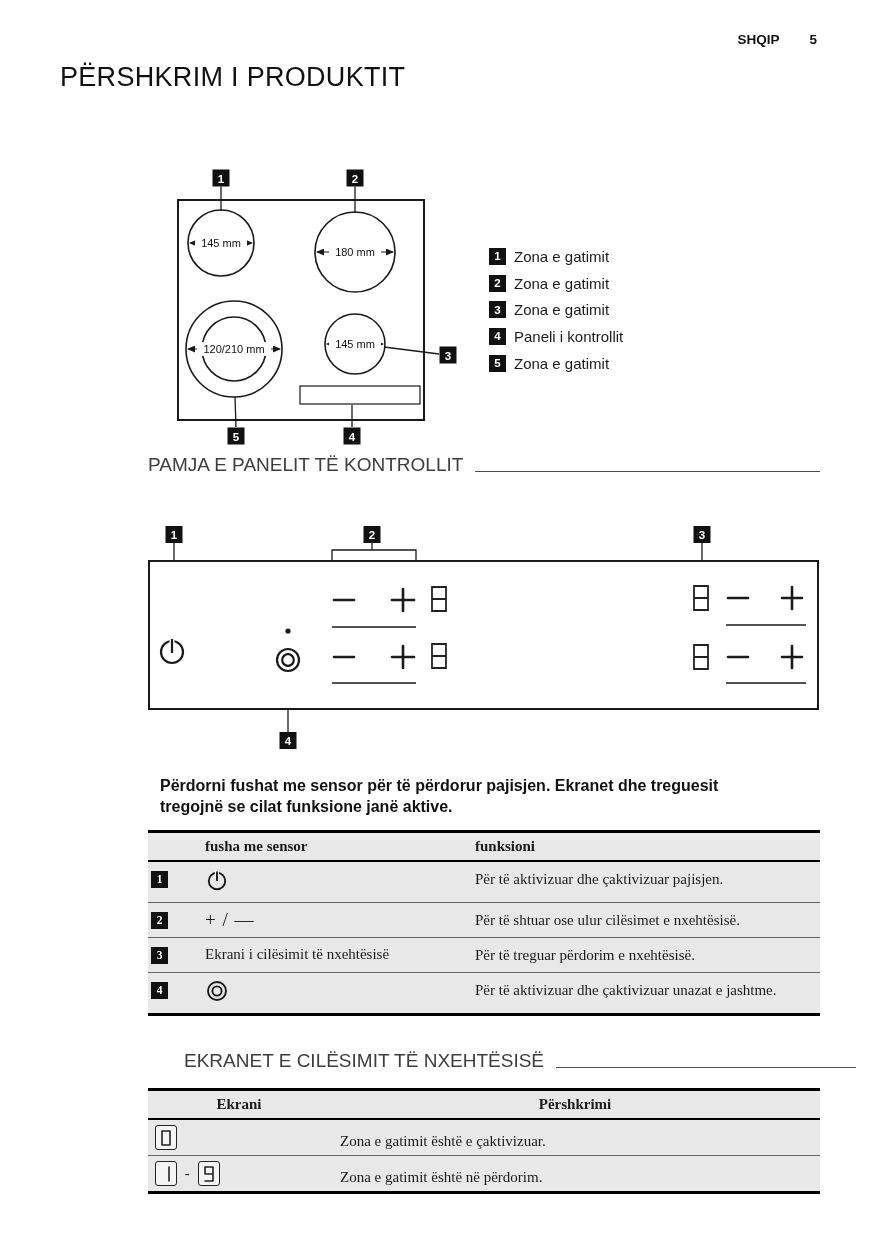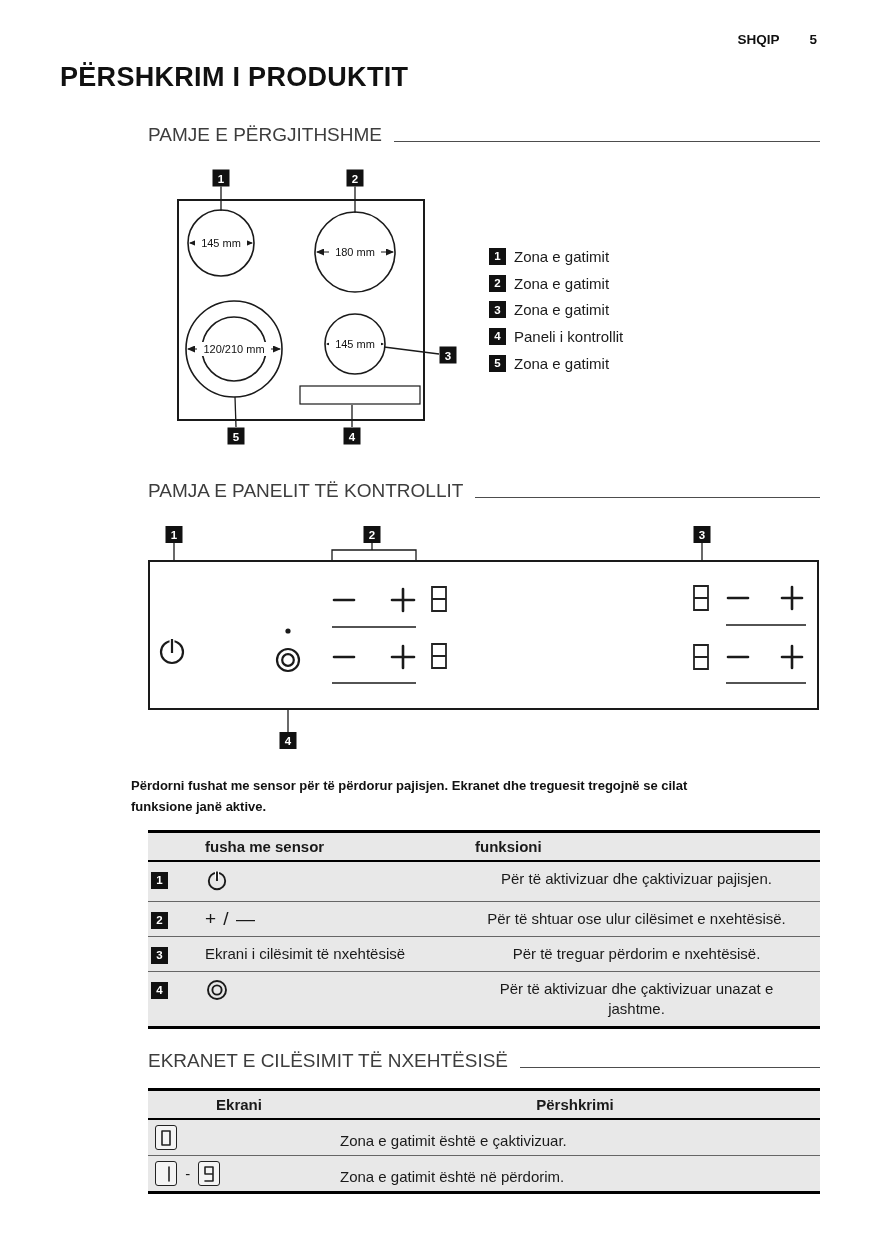--- a/index.html
+++ b/index.html
@@ -2,67 +2,67 @@
 <html><head>
 <meta charset="utf-8">
 <style>
   html,body { margin:0; padding:0; background:#fff; }
   body { font-family:"Liberation Sans", sans-serif; color:#1a1a1a; }
   .page { position:relative; width:875px; height:1240px; background:#fff; overflow:hidden; }
 
   .header-right { position:absolute; top:32px; right:58px; display:flex; gap:30px;
                   font-size:13.5px; font-weight:bold; color:#111; }
 
-  .page-title { position:absolute; top:62px; left:60px; font-size:27px; font-weight:700;
+  .page-title { position:absolute; top:62px; left:60px; font-size:27px; font-weight:400;
                 letter-spacing:0.3px; color:#111; }
 
   .sec { position:absolute; left:148px; width:672px; display:flex; align-items:flex-end;
          gap:12px; font-size:19px; color:#3d3d3d; white-space:nowrap; }
   .sec .rule { flex:1; height:0; border-bottom:1px solid #4d4d4d; margin-bottom:4px; }
 
   .badge { display:inline-flex; width:17px; height:17px; background:#111; color:#fff;
            font-size:11.5px; font-weight:bold; align-items:center; justify-content:center;
            flex:0 0 17px; }
 
   .cook-svg { position:absolute; left:148px; top:160px; }
   .panel-svg { position:absolute; left:148px; top:520px; }
 
   .legend { position:absolute; left:489px; top:243px; }
   .legend-row { display:flex; align-items:center; gap:8px; height:26.7px; font-size:15px; }
 
-  .intro { position:absolute; left:131px; top:775px; width:600px; font-weight:bold;
-           font-size:13px; line-height:21px; color:#111; }
+  .intro { position:absolute; left:160px; top:775px; width:600px; font-weight:bold;
+           font-size:16px; line-height:21px; color:#111; }
 
   
   .cl  { stroke:#1a1a1a; stroke-width:1.3; }
   .bdg { fill:#111; }
   .bdgt{ fill:#fff; font-size:11.5px; font-weight:bold; text-anchor:middle;
          font-family:"Liberation Sans", sans-serif; }
   .dim { stroke:#1a1a1a; stroke-width:1.1; }
   .dimt{ font-size:11px; fill:#111; text-anchor:middle; font-family:"Liberation Sans", sans-serif; }
   .zone{ fill:none; stroke:#1a1a1a; stroke-width:1.6; }
   .sym { stroke:#1a1a1a; stroke-width:2.6; stroke-linecap:round; }
   .dig { fill:none; stroke:#222; stroke-width:1.8; }
   .ul  { stroke:#1a1a1a; stroke-width:1.6; }
 
   table { border-collapse:collapse; table-layout:fixed; font-size:15px; color:#1a1a1a; }
   .t1, .t2 { position:absolute; left:148px; width:672px;
              border-top:3px solid #000; border-bottom:3px solid #000; }
   .t1 { top:830px; }
   .t2 { top:1088px; }
-  .t1 th, .t1 td, .t2 th, .t2 td { background:#e8e8e8; }
+  .t1 th, .t1 td, .t2 th, .t2 td { background:#e8e8e8;font-family:Liberation Serif, serif; }
   .t1 thead th { border-bottom:2px solid #000; text-align:left; font-weight:bold;
                  padding:5px 0 5px 0; }
   .t2 thead th { border-bottom:2px solid #000; text-align:center; font-weight:bold;
                  padding:5px 8px; }
   .t1 tbody tr td, .t2 tbody tr td { border-top:1px solid #666; }
   .t1 tbody tr:first-child td, .t2 tbody tr:first-child td { border-top:none; }
   .bc { vertical-align:top; padding:8px 0 0 3px; }
   .sc { vertical-align:top; padding:6px 0 6px 0; }
-  .fc { vertical-align:top; padding:7px 22px 7px 0; line-height:20px;text-align:center; }
+  .fc { vertical-align:top; padding:7px 22px 7px 0; line-height:20px; }
   .plusminus { font-size:19px; letter-spacing:1px; }
   .sensor-text { display:inline-block; padding-top:2px; }
 
   .t2 .dc { padding:5px 0 5px 7px; }
   .t2 .desc { padding:6px 0 0 10px; line-height:20px; }
   .segbox { display:inline-flex; width:20px; height:23px; border:1.5px solid #222;
             border-radius:3px; align-items:center; justify-content:center;
             vertical-align:middle; background:#f4f4f4; }
   .seg { fill:none; stroke:#222; stroke-width:1.6; stroke-linejoin:round; stroke-linecap:round; }
   .dash { margin:0 4px; vertical-align:middle; }
@@ -72,24 +72,20 @@
 
 <div class="page">
 
   <div class="header-right">
     <span>SHQIP</span>
     <span>5</span>
   </div>
 
   <div class="page-title">PËRSHKRIM I PRODUKTIT</div>
 
-  <div class="sec" style="top:124px;">
-    <span>PAMJE E PËRGJITHSHME</span>
-    <span class="rule"></span>
-  </div>
 
   <svg class="cook-svg" width="330" height="300" viewBox="0 0 330 300">
     <defs>
       <marker id="aL" markerWidth="9" markerHeight="8" refX="1" refY="3.5" orient="auto" markerUnits="userSpaceOnUse">
         <path d="M8,0 L0,3.5 L8,7 Z" fill="#1a1a1a"></path>
       </marker>
       <marker id="aR" markerWidth="9" markerHeight="8" refX="7" refY="3.5" orient="auto" markerUnits="userSpaceOnUse">
         <path d="M0,0 L8,3.5 L0,7 Z" fill="#1a1a1a"></path>
       </marker>
     </defs>
@@ -167,21 +163,21 @@
     <div class="legend-row">
       <span class="badge">4</span>
       <span>Paneli i kontrollit</span>
     </div>
     <div class="legend-row">
       <span class="badge">5</span>
       <span>Zona e gatimit</span>
     </div>
   </div>
 
-  <div class="sec" style="top:480px;">
+  <div class="sec" style="top:454px;">
     <span>PAMJA E PANELIT TË KONTROLLIT</span>
     <span class="rule"></span>
   </div>
 
   <svg class="panel-svg" width="672" height="235" viewBox="0 0 672 235">
     <rect x="1" y="41" width="669" height="148" fill="#fff" stroke="#1a1a1a" stroke-width="2"></rect>
 
     <g>
       <line x1="26" y1="23" x2="26" y2="41" class="cl"></line>
       <rect x="17.5" y="6" width="17" height="17" class="bdg"></rect>
@@ -308,21 +304,21 @@
           <svg width="24" height="24" viewBox="0 0 24 24" aria-label="outer-ring">
             <circle cx="12" cy="12" r="9" fill="none" stroke="#1a1a1a" stroke-width="1.9"></circle>
             <circle cx="12" cy="12" r="4.6" fill="none" stroke="#1a1a1a" stroke-width="1.9"></circle>
           </svg>
         </td>
         <td class="fc">Për të aktivizuar dhe çaktivizuar unazat e jashtme.</td>
       </tr>
     </tbody>
   </table>
 
-  <div class="sec" style="top:1050px;">
+  <div class="sec" style="top:1050px;margin-left:36px;">
     <span>EKRANET E CILËSIMIT TË NXEHTËSISË</span>
     <span class="rule"></span>
   </div>
 
   <table class="t2">
     <colgroup>
         <col style="width:182px">
         <col style="width:490px">
       </colgroup>
     <thead>

